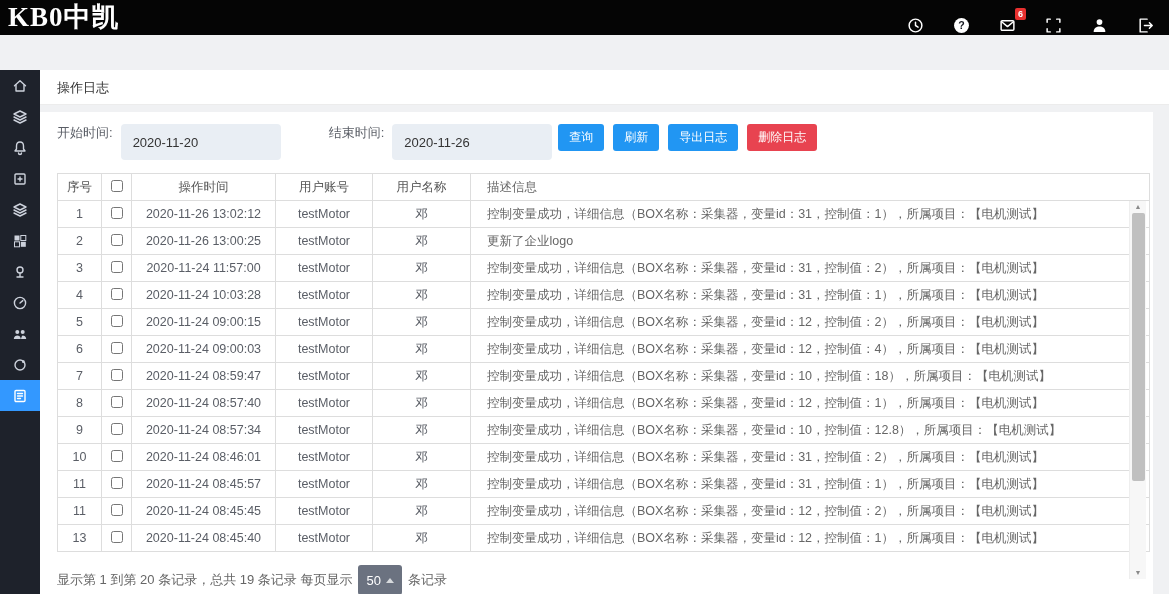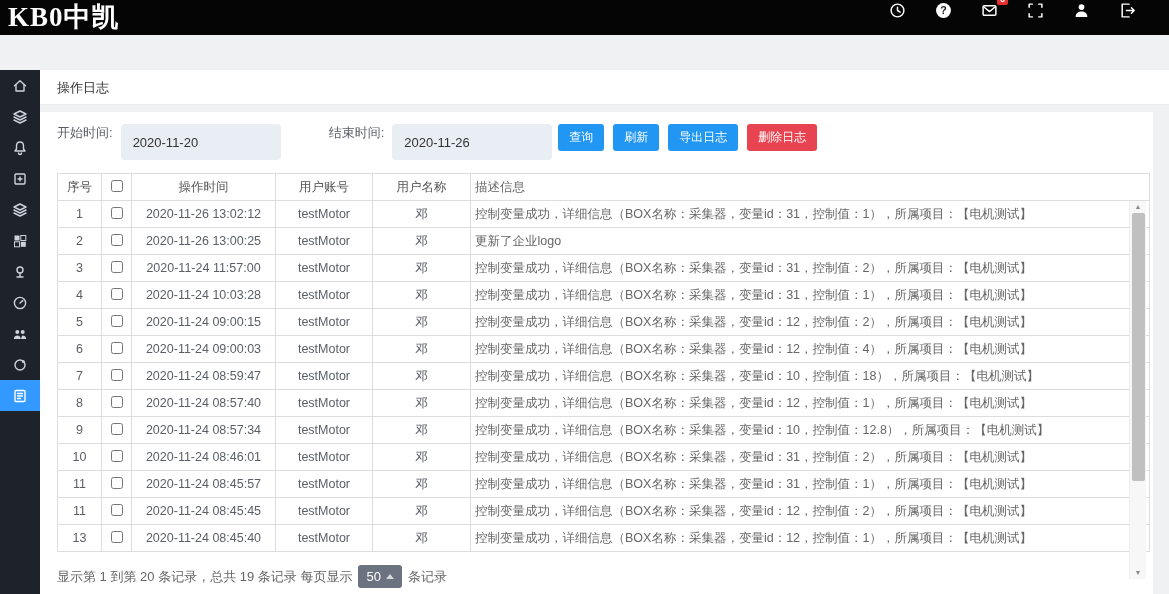--- a/index.html
+++ b/index.html
@@ -1,19 +1,19 @@
 <!DOCTYPE html>
 <html><head>
 <meta charset="utf-8">
 <style>
   * { margin:0; padding:0; box-sizing:border-box; }
   html,body { width:1169px; height:594px; overflow:hidden; font-family:"Liberation Sans","DejaVu Sans",sans-serif; background:#f0f1f3; }
 
   
-  .topbar { height:35px; background:#050505; display:flex; align-items:flex-start; justify-content:space-between; padding:0 32px 0 8px; }
+  .topbar { height:35px; background:#050505; display:flex; align-items:flex-end; justify-content:space-between; padding:0 14px 0 8px; }
   .logo { color:#fff; font-family:"Liberation Serif","DejaVu Serif",serif; font-weight:bold; font-size:27px; line-height:35px; letter-spacing:1px; }
   .tb-icons { display:flex; align-items:center; gap:26px; }
   .tb-icon { position:relative; width:20px; height:20px; color:#fff; cursor:pointer; display:inline-flex; align-items:center; justify-content:center; }
   .tb-icon svg { width:17px; height:17px; }
   .tb-badge { position:absolute; top:-7px; right:-9px; background:#e8302f; color:#fff; font-size:9px; line-height:12px; padding:0 3px; border-radius:2px; font-weight:bold; }
 
   
   .app-body { display:flex; height:559px;margin-top:35px; }
   .sidebar { width:40px; background:#1e222b; display:flex; flex-direction:column; }
   .sb-item { height:31px; display:flex; align-items:center; justify-content:center; color:#cdd2dc; cursor:pointer; }
@@ -33,34 +33,34 @@
   .btn { height:27px; border:none; border-radius:3px; color:#fff; font-size:12px; padding:0 11px; margin-left:9px; cursor:pointer; font-family:inherit; }
   .btn-blue { background:#2196f3; }
   .btn-red { background:#e84350; }
   .btn:first-of-type { margin-left:6px; }
 
   
   .table-wrap { position:relative; margin-right:3px; }
   table { width:100%; border-collapse:collapse; table-layout:fixed; font-size:12.5px; }
   th, td { border:1px solid #ddd; height:27px; color:#5a5e66; text-align:center; font-weight:normal; overflow:hidden; white-space:nowrap; }
   th { color:#555; }
-  td.desc, th.desc { text-align:left; padding-left:4px; color:#666; }
+  td.desc, th.desc { text-align:left; padding-left:16px; color:#666; }
   col.c-no { width:44px; } col.c-chk { width:30px; } col.c-time { width:144px; }
   col.c-acc { width:97px; } col.c-name { width:98px; } 
   input[type=checkbox] { width:12px; height:12px; cursor:pointer; }
 
   
   .vscroll { position:absolute; top:28px; right:4px; width:17px; height:378px; background:#f7f7f7; border-left:1px solid #eee; }
   .vs-arrow { height:12px; color:#8a8a8a; font-size:7px; text-align:center; line-height:12px; }
   .vs-arrow.down { position:absolute; bottom:0; left:0; right:0; }
   .vs-thumb { position:absolute; top:12px; left:2px; width:13px; height:268px; background:#c0c0c0; border-radius:2px; }
 
   
   .foot { display:flex; align-items:center; margin-top:13px; font-size:13px; color:#666; }
-  .page-size { background:#6b7280; color:#fff; border:none; border-radius:3px; height:23px; padding:0 8px; margin:0 6px; font-size:13px; display:inline-flex; align-items:center; gap:5px; cursor:pointer; font-family:inherit; }
+  .page-size { background:#6b7280; color:#fff; border:none; border-radius:3px; height:30px; padding:0 8px; margin:0 6px; font-size:13px; display:inline-flex; align-items:center; gap:5px; cursor:pointer; font-family:inherit; }
   .caret-up { width:0; height:0; border-left:4px solid transparent; border-right:4px solid transparent; border-bottom:5px solid #d7dadd; }
 </style>
 </head>
 <body>
 
 <div class="topbar">
   <div class="logo">KB0中凯</div>
   <div class="tb-icons">
       <span class="tb-icon">
         <svg viewBox="0 0 16 16" fill="none" stroke="currentColor" stroke-width="1.4" stroke-linecap="round" stroke-linejoin="round">

